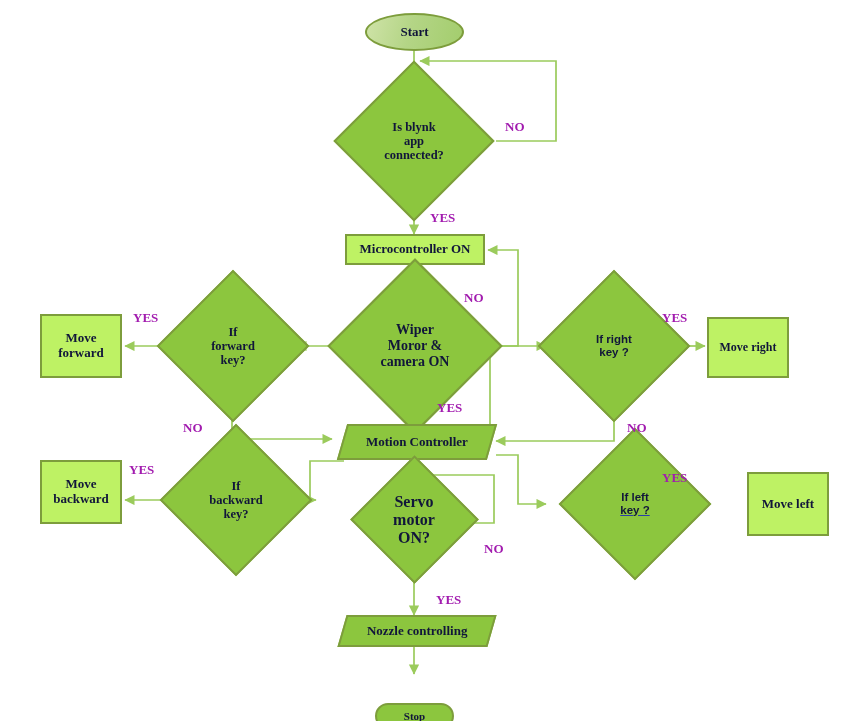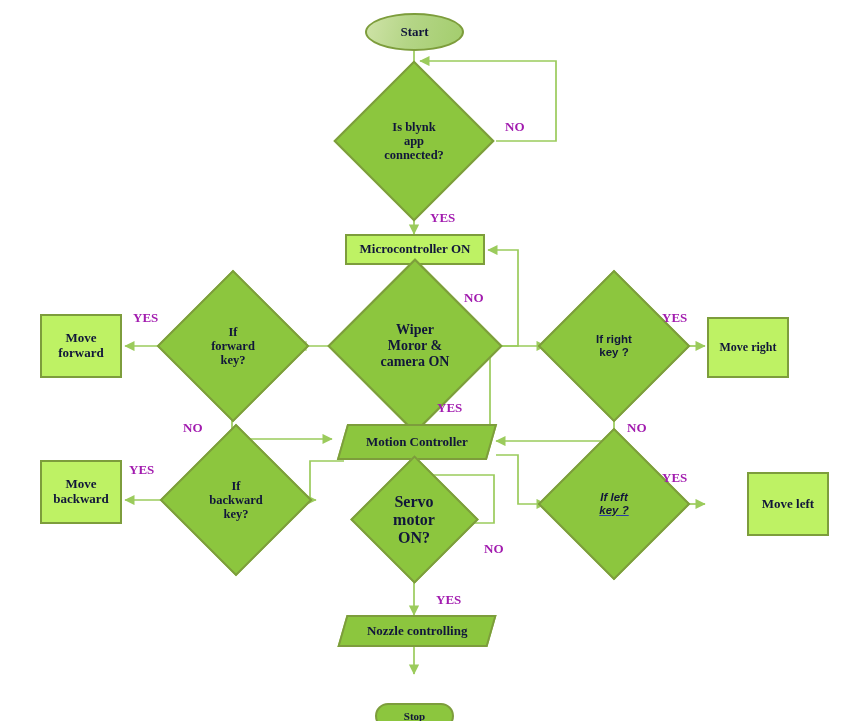--- a/index.html
+++ b/index.html
@@ -218,21 +218,21 @@
     <div class="dia-label">
       <div>If right</div>
       <div>key ?</div>
     </div>
   </div>
 
   <div class="node rect" style="left:707px; top:317px; width:82px; height:61px; font-size:12px;">
     <span>Move right</span>
   </div>
 
-  <div class="node diamond sans" style="left:546px; top:450px; width:136px; height:108px;font-style:italic;">
+  <div class="node diamond sans" style="left:567px; top:450px; width:136px; height:108px;">
     <div class="dia-shape" style="left:14px; top:0px; width:108px; height:108px;"></div>
     <div class="dia-label">
       <div>If left</div>
       <div class="underlined">key ?</div>
     </div>
   </div>
 
   <div class="node rect" style="left:747px; top:472px; width:82px; height:64px; font-size:13px;">
     <span>Move left</span>
   </div>

